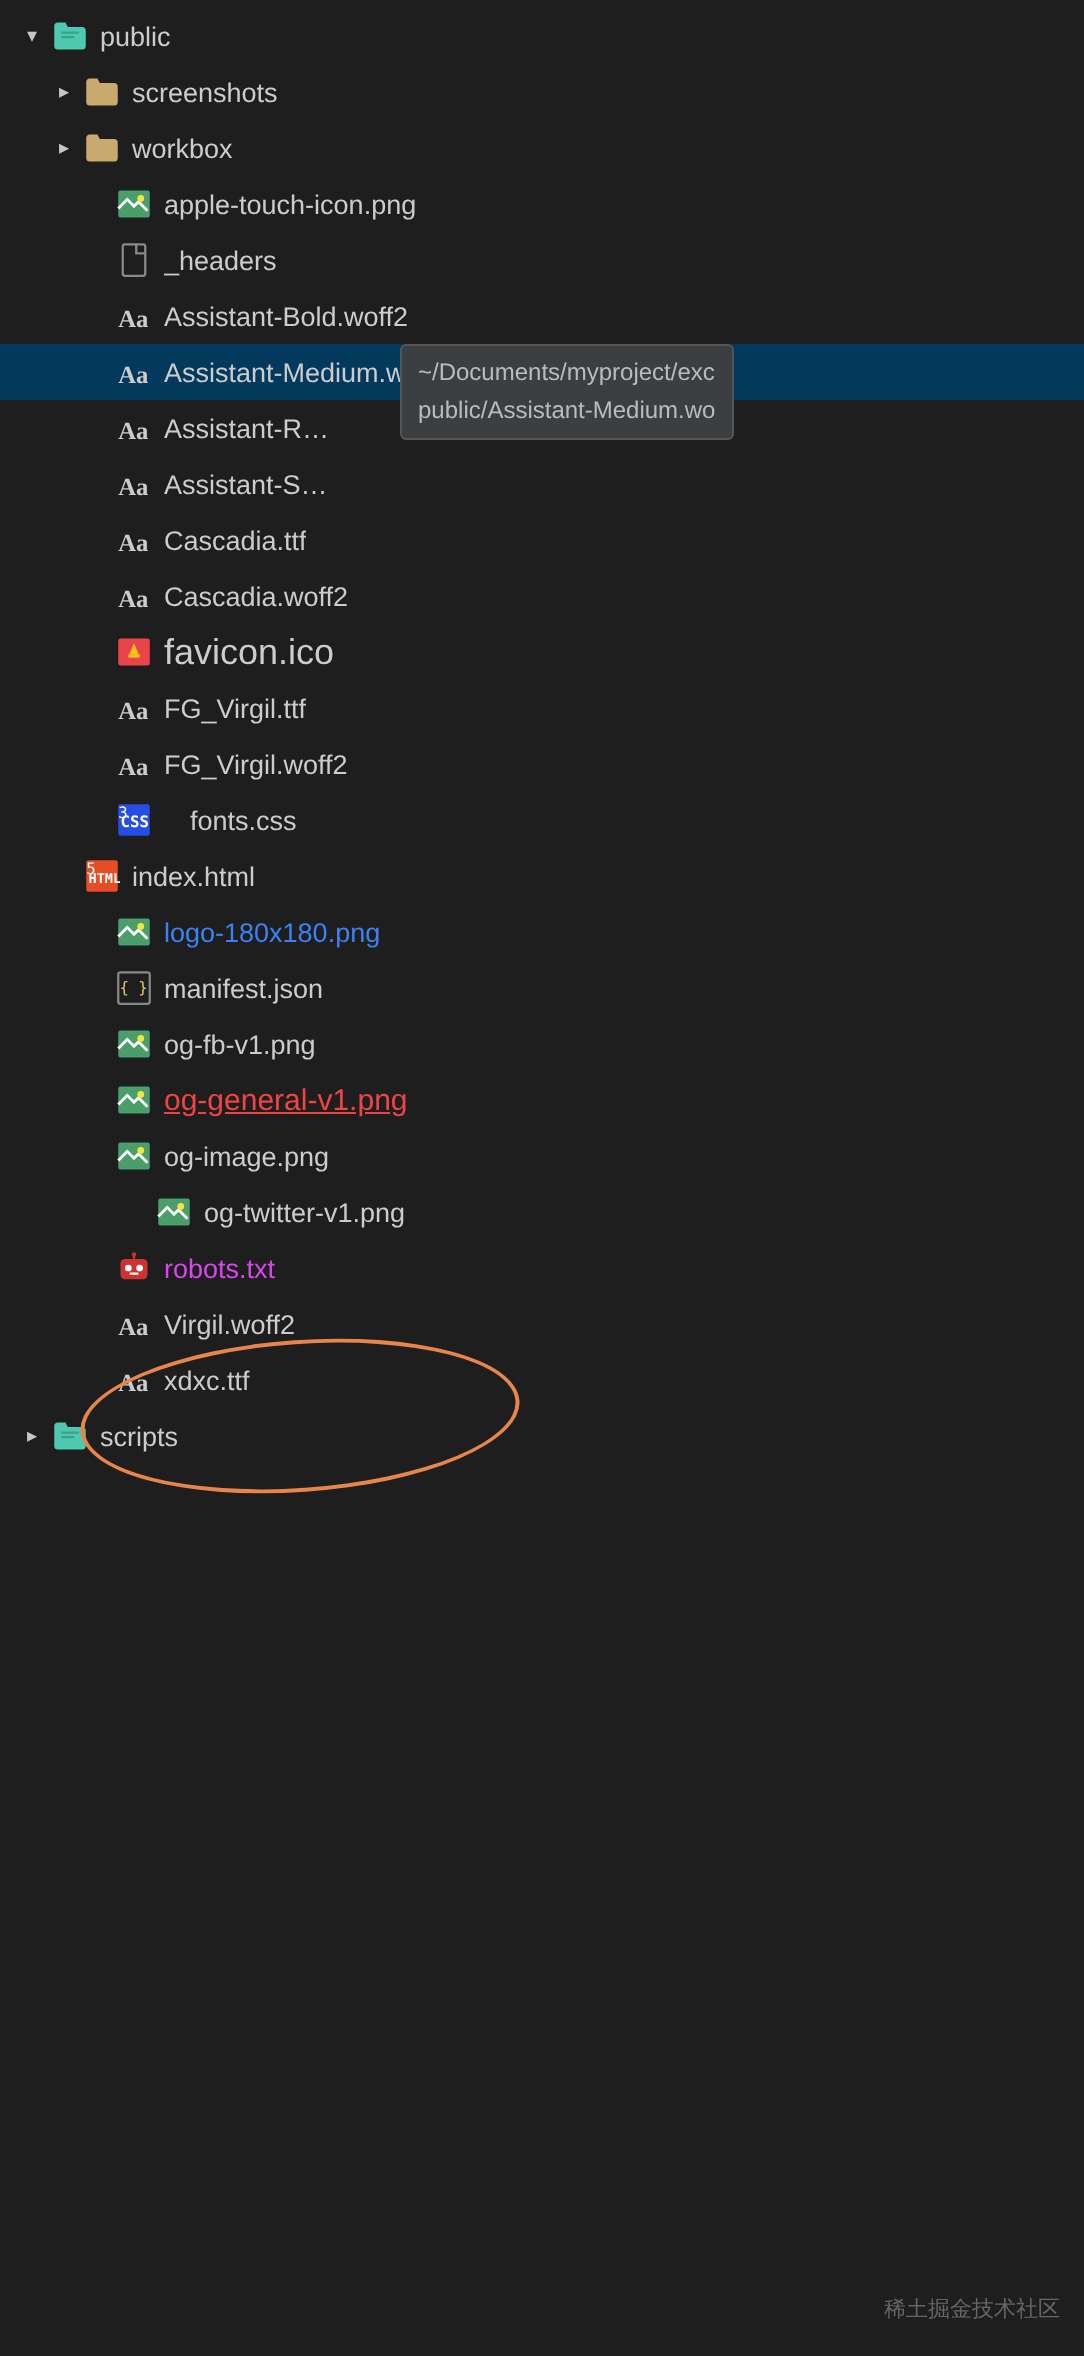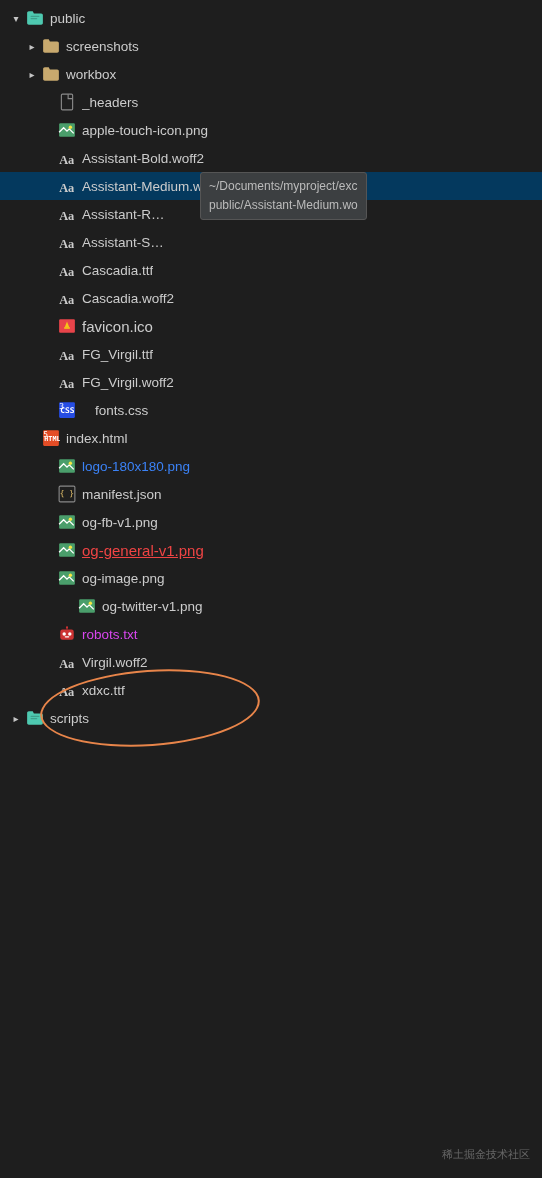--- a/index.html
+++ b/index.html
@@ -91,36 +91,36 @@
         <svg viewBox="0 0 16 16" fill="none" xmlns="http://www.w3.org/2000/svg">
           <path d="M1 3.5C1 2.67 1.67 2 2.5 2H6l1 2H13.5C14.33 4 15 4.67 15 5.5v7c0 .83-.67 1.5-1.5 1.5h-11C1.67 14 1 13.33 1 12.5v-9z" fill="#c8a96e"></path>
         </svg>
       </span>
       <span style="font-size: 13.5px; color: rgb(204, 204, 204); overflow: hidden; text-overflow: ellipsis;">workbox</span>
     </div>
     <div class="tree-item " style="padding-left: 40px;">
       <span style="width: 16px; height: 16px; display: inline-flex; align-items: center; justify-content: center; margin-right: 2px; flex-shrink: 0; color: rgb(197, 197, 197); font-size: 10px; visibility: hidden;">▸</span>
       <span style="width: 18px; height: 18px; display: inline-flex; align-items: center; justify-content: center; margin-right: 6px; flex-shrink: 0;">
         <svg viewBox="0 0 16 16" fill="none" xmlns="http://www.w3.org/2000/svg">
+          <rect x="1" y="2" width="14" height="12" rx="1" fill="#4a9e6b"></rect>
+          <path d="M1 10l4-4 3 3 2-2 4 4" fill="none" stroke="white" stroke-width="1.2"></path>
+          <circle cx="11" cy="5.5" r="1.5" fill="#f5e642"></circle>
+        </svg>
+      </span>
+      <span style="font-size: 13.5px; color: rgb(204, 204, 204); overflow: hidden; text-overflow: ellipsis;">apple-touch-icon.png</span>
+    </div>
+    <div class="tree-item " style="padding-left: 40px;">
+      <span style="width: 16px; height: 16px; display: inline-flex; align-items: center; justify-content: center; margin-right: 2px; flex-shrink: 0; color: rgb(197, 197, 197); font-size: 10px; visibility: hidden;">▸</span>
+      <span style="width: 18px; height: 18px; display: inline-flex; align-items: center; justify-content: center; margin-right: 6px; flex-shrink: 0;">
+        <svg viewBox="0 0 16 16" fill="none" xmlns="http://www.w3.org/2000/svg">
           <rect x="3" y="1" width="10" height="14" rx="1" fill="none" stroke="#8a8a8a" stroke-width="1"></rect>
           <path d="M9 1v4h4" fill="none" stroke="#8a8a8a" stroke-width="1"></path>
         </svg>
       </span>
       <span style="font-size: 13.5px; color: rgb(204, 204, 204); overflow: hidden; text-overflow: ellipsis;">_headers</span>
-    </div>
-    <div class="tree-item " style="padding-left: 40px;">
-      <span style="width: 16px; height: 16px; display: inline-flex; align-items: center; justify-content: center; margin-right: 2px; flex-shrink: 0; color: rgb(197, 197, 197); font-size: 10px; visibility: hidden;">▸</span>
-      <span style="width: 18px; height: 18px; display: inline-flex; align-items: center; justify-content: center; margin-right: 6px; flex-shrink: 0;">
-        <svg viewBox="0 0 16 16" fill="none" xmlns="http://www.w3.org/2000/svg">
-          <rect x="1" y="2" width="14" height="12" rx="1" fill="#4a9e6b"></rect>
-          <path d="M1 10l4-4 3 3 2-2 4 4" fill="none" stroke="white" stroke-width="1.2"></path>
-          <circle cx="11" cy="5.5" r="1.5" fill="#f5e642"></circle>
-        </svg>
-      </span>
-      <span style="font-size: 13.5px; color: rgb(204, 204, 204); overflow: hidden; text-overflow: ellipsis;">apple-touch-icon.png</span>
     </div>
     <div class="tree-item " style="padding-left: 40px;">
       <span style="width: 16px; height: 16px; display: inline-flex; align-items: center; justify-content: center; margin-right: 2px; flex-shrink: 0; color: rgb(197, 197, 197); font-size: 10px; visibility: hidden;">▸</span>
       <span style="width: 18px; height: 18px; display: inline-flex; align-items: center; justify-content: center; margin-right: 6px; flex-shrink: 0;">
         <svg viewBox="0 0 16 16" fill="none" xmlns="http://www.w3.org/2000/svg">
           <text x="1" y="13" font-size="11" fill="#cccccc" font-family="serif" font-weight="bold">Aa</text>
         </svg>
       </span>
       <span style="font-size: 13.5px; color: rgb(204, 204, 204); overflow: hidden; text-overflow: ellipsis;">Assistant-Bold.woff2</span>
     </div>
@@ -172,21 +172,21 @@
     </div>
     <div class="tree-item " style="padding-left: 40px;">
       <span style="width: 16px; height: 16px; display: inline-flex; align-items: center; justify-content: center; margin-right: 2px; flex-shrink: 0; color: rgb(197, 197, 197); font-size: 10px; visibility: hidden;">▸</span>
       <span style="width: 18px; height: 18px; display: inline-flex; align-items: center; justify-content: center; margin-right: 6px; flex-shrink: 0;">
         <svg viewBox="0 0 16 16" fill="none" xmlns="http://www.w3.org/2000/svg">
           <rect x="1" y="2" width="14" height="12" rx="1" fill="#e8444a"></rect>
           <polygon points="8,4 10,9 6,9" fill="#f5c518"></polygon>
           <rect x="5.5" y="9" width="5" height="1.5" fill="#f5c518"></rect>
         </svg>
       </span>
-      <span style="font-size: 15px; color: rgb(204, 204, 204); overflow: hidden; text-overflow: ellipsis;">favicon.ico</span>
+      <span style="font-size: 18px; color: rgb(204, 204, 204); overflow: hidden; text-overflow: ellipsis;">favicon.ico</span>
     </div>
     <div class="tree-item " style="padding-left: 40px;">
       <span style="width: 16px; height: 16px; display: inline-flex; align-items: center; justify-content: center; margin-right: 2px; flex-shrink: 0; color: rgb(197, 197, 197); font-size: 10px; visibility: hidden;">▸</span>
       <span style="width: 18px; height: 18px; display: inline-flex; align-items: center; justify-content: center; margin-right: 6px; flex-shrink: 0;">
         <svg viewBox="0 0 16 16" fill="none" xmlns="http://www.w3.org/2000/svg">
           <text x="1" y="13" font-size="11" fill="#cccccc" font-family="serif" font-weight="bold">Aa</text>
         </svg>
       </span>
       <span style="font-size: 13.5px; color: rgb(204, 204, 204); overflow: hidden; text-overflow: ellipsis;">FG_Virgil.ttf</span>
     </div>

